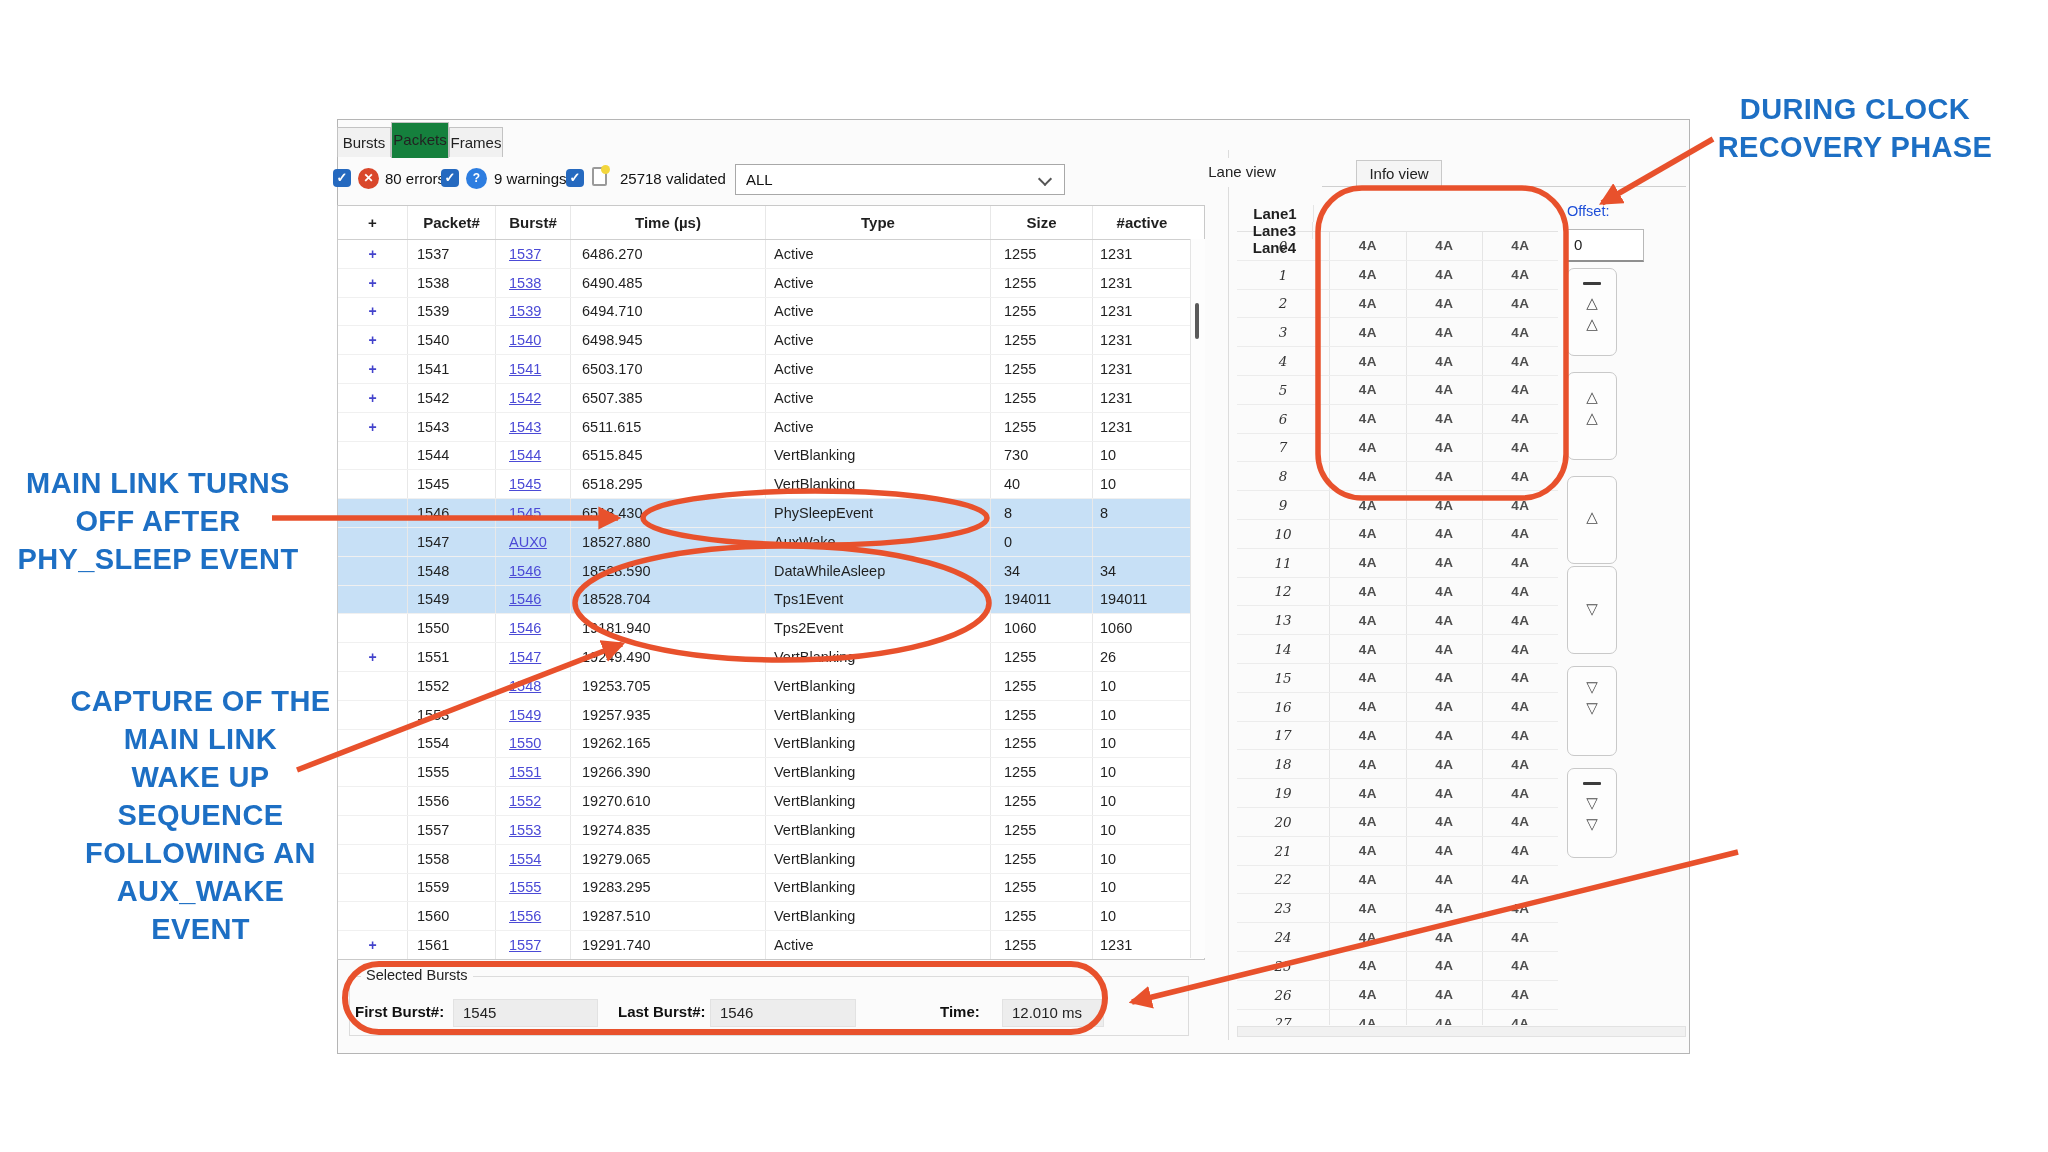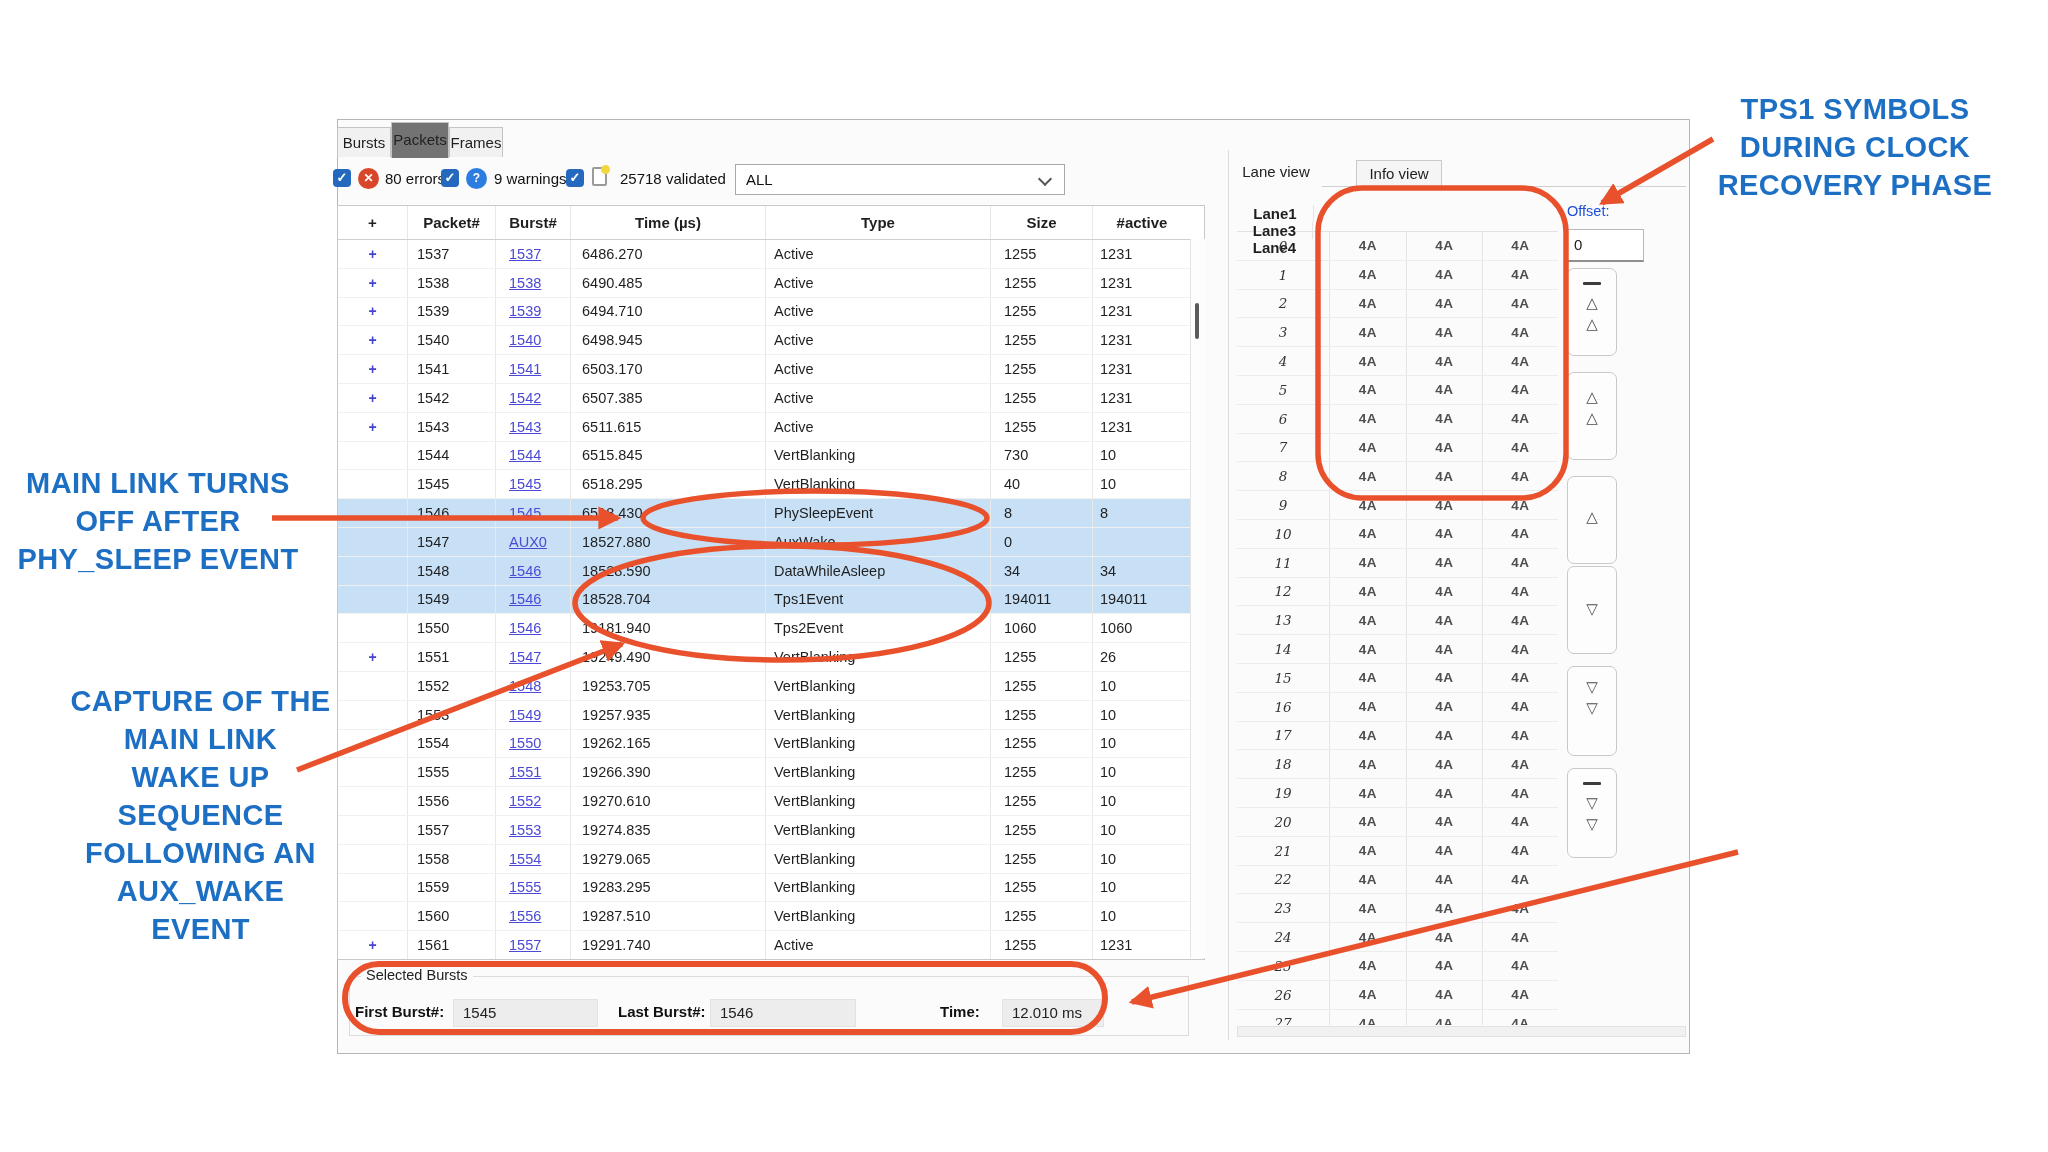--- a/index.html
+++ b/index.html
@@ -8,21 +8,21 @@
 
   
   .win{position:absolute;left:337px;top:119px;width:1353px;height:935px;
        background:#fbfbfb;border:1px solid #b5b5b5;box-sizing:border-box;}
 
   
   .tabstrip{position:absolute;left:337px;top:122px;height:35px;}
   .tab{position:absolute;top:5px;height:30px;line-height:30px;padding:0 12px;
        background:#f1f1f1;border:1px solid #c3c3c3;border-bottom:none;box-sizing:border-box;
        font-size:15px;color:#222;cursor:default;}
-  .tab.active{top:0;height:36px;line-height:34px;background:#737373;z-index:3;}
+  .tab.active{top:0;height:36px;line-height:34px;background:#15803d;z-index:3;}
 
   
   .chk{position:absolute;width:18px;height:18px;background:#2569bf;border-radius:4px;
        color:#fff;font-size:13px;line-height:18px;text-align:center;font-weight:bold;}
   .ico-circle{position:absolute;width:21px;height:21px;border-radius:50%;
        color:#fff;text-align:center;line-height:21px;font-size:12px;font-weight:bold;}
   .ico-err{background:#d9472b;}
   .ico-warn{background:#2d7de0;}
   .ico-doc{position:absolute;width:15px;height:19px;background:#fff;border:2px solid #9a9a9a;
        border-radius:2px;box-sizing:border-box;}
@@ -60,21 +60,21 @@
         border:1px solid #dcdcdc;box-sizing:border-box;background:#fbfbfb;}
   .gbox-label{position:absolute;left:361px;top:967px;background:#fbfbfb;padding:0 5px;
         font-size:14.5px;color:#222;}
   .flabel{position:absolute;top:1003px;font-size:15px;font-weight:bold;color:#111;}
   .ffield{position:absolute;top:999px;height:28px;background:#ededed;border:1px solid #e2e2e2;
         box-sizing:border-box;font-size:15px;line-height:26px;padding-left:9px;color:#222;}
 
   
   .lane-divider{position:absolute;left:1228px;top:150px;width:1px;height:890px;background:#dcdcdc;}
   .ltab{position:absolute;font-size:15px;color:#222;}
-  .ltab.active{left:1232px;top:158px;width:88px;height:29px;line-height:28px;text-align:center;background:#fbfbfb;z-index:2;}
+  .ltab.active{left:1198px;top:158px;width:88px;height:29px;line-height:28px;text-align:center;background:#fbfbfb;z-index:2;}
   .ltab.inactive{left:1325px;top:160px;width:86px;height:27px;line-height:25px;text-align:center;
         background:#f5f5f5;border:1px solid #c9c9c9;box-sizing:border-box;margin-left:31px;}
   .lane-topline{position:absolute;left:1322px;top:186px;width:364px;height:1px;background:#cfcfcf;}
   .ltable{position:absolute;left:1237px;top:205px;width:321px;height:820px;overflow:hidden;}
   .lhead{display:flex;height:26px;border-bottom:1px solid #e2e2e2;flex-direction:column;}
   .lhead .lcell{font-weight:bold;font-size:15px;}
   .lrow{display:flex;height:28.8px;box-sizing:border-box;border-bottom:1px solid #ececec;}
   .lcell{box-sizing:border-box;border-right:1px solid #e5e5e5;display:flex;align-items:center;justify-content:center;}
   .l0{width:93px;font-family:"DejaVu Serif", serif;font-style:italic;font-size:13.5px;color:#333;}
   .l1{width:77px;} .l2{width:76px;} .l3{width:75px;border-right:none;}
@@ -1069,21 +1069,20 @@
         <span class="tri">▽</span>
       </div>
       <div class="symbox" style="top: 768px; height: 90px; padding-top: 8px;">
         <div class="dash"></div>
         <span class="tri">▽</span>
         <span class="tri">▽</span>
       </div>
     </div>
 
   <div class="ann" style="left:1685px;top:90px;width:340px;">
-      <div>TPS1 SYMBOLS</div>
       <div>DURING CLOCK</div>
       <div>RECOVERY PHASE</div>
     </div>
   <div class="ann" style="left:48px;top:682px;width:305px;">
       <div>CAPTURE OF THE</div>
       <div>MAIN LINK</div>
       <div>WAKE UP</div>
       <div>SEQUENCE</div>
       <div>FOLLOWING AN</div>
       <div>AUX_WAKE</div>

